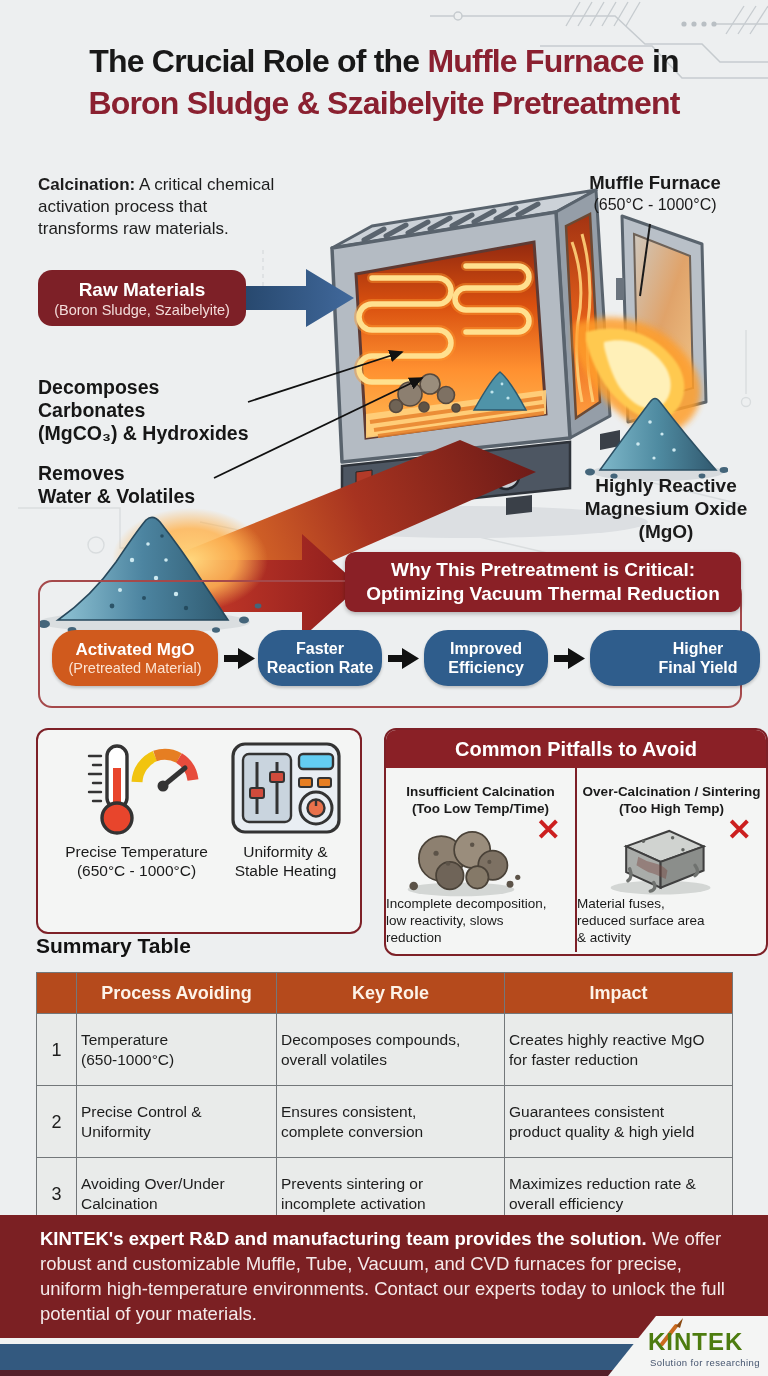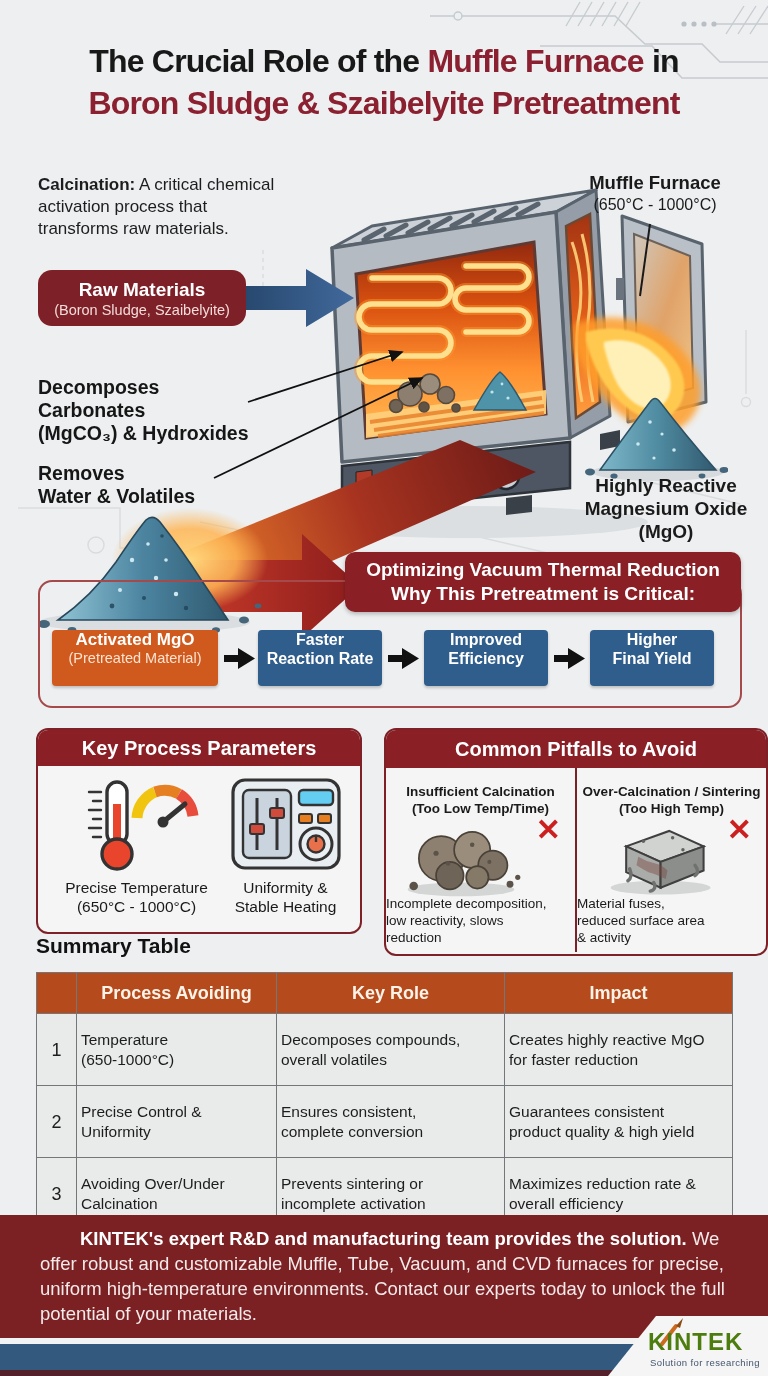--- a/index.html
+++ b/index.html
@@ -28,29 +28,29 @@
   .co-1{top:376px;}
   .co-2{top:462px;}
   .co-out{left:568px;top:474px;width:196px;text-align:center;font-weight:bold;
           font-size:19px;line-height:23px;}
   
   .why-banner{left:345px;top:552px;width:396px;height:60px;background:#8a2026;border-radius:10px;
               display:flex;flex-direction:column;justify-content:center;align-items:center;
               color:#fff;font-weight:bold;font-size:19px;line-height:24px;box-shadow:0 2px 4px rgba(0,0,0,.25);}
   
   .flow-wrap{left:38px;top:580px;width:700px;height:124px;border:2px solid #a5494b;border-radius:14px;}
-  .fbox{height:56px;border-radius:4px;display:flex;flex-direction:column;justify-content:flex-start;
+  .fbox{height:56px;border-radius:24px;display:flex;flex-direction:column;justify-content:center;
         align-items:center;color:#fff;text-align:center;box-shadow:0 2px 3px rgba(0,0,0,.2);}
   .fbox.orange{left:52px;top:630px;width:166px;background:#d05a1d;}
   .fbox.orange .t{font-weight:bold;font-size:17px;}
   .fbox.orange .s{font-size:14.5px;color:#fbe3d2;}
   .fbox.blue{background:#2f5d8c;font-weight:bold;font-size:16px;line-height:19px;}
   .fb2{left:258px;top:630px;width:124px;}
   .fb3{left:424px;top:630px;width:124px;}
-  .fb4{left:590px;top:630px;width:124px;}
+  .fb4{left:590px;top:630px;width:124px;padding-left:46px;}
   
   .card{background:#f4f5f4;border:2px solid #7d2027;border-radius:12px;overflow:hidden;}
   .card-head{background:#8a2026;color:#fff;font-weight:bold;text-align:center;}
   .param-card{left:36px;top:728px;width:322px;height:202px;}
   .param-card .card-head{font-size:20px;line-height:36px;height:36px;}
   .param-body{display:flex;height:164px;padding-left:24px;}
   .param-item{flex:1;display:flex;flex-direction:column;align-items:center;justify-content:flex-start;padding-top:10px;}
   .param-item .lbl{font-size:15.5px;line-height:19px;text-align:center;margin-top:6px;}
   .pit-card{left:384px;top:728px;width:380px;height:224px;}
   .pit-card .card-head{font-size:20px;line-height:38px;height:38px;}
@@ -65,21 +65,21 @@
   .sum-head{left:36px;top:934px;font-weight:bold;font-size:21px;color:#111;}
   table.sum{position:absolute;left:36px;top:972px;border-collapse:collapse;table-layout:fixed;}
   table.sum th{background:#b54a1c;color:#fdf3e8;font-weight:bold;font-size:18px;height:38px;}
   table.sum td{background:#e9ebea;font-size:15.5px;line-height:20px;color:#1d1d1d;
                height:59px;padding:6px 4px;vertical-align:middle;}
   table.sum th,table.sum td{border:1.6px solid #73777a;}
   table.sum td.num{text-align:center;font-size:18px;padding:0;}
   
   .footer{left:0;top:1215px;width:768px;height:123px;background:#7b2023;}
   .footer-text{left:40px;top:1226px;width:692px;color:#f4eaea;font-size:18.5px;line-height:25px;}
-  .footer-text b{font-weight:bold;color:#fff;margin-left:40px;}
+  .footer-text b{font-weight:bold;color:#fff;}
   .band-white{left:0;top:1338px;width:768px;height:6px;background:#f2f3f3;}
   .band-blue{left:0;top:1344px;width:768px;height:26px;background:#33597f;}
   .band-dark{left:0;top:1370px;width:768px;height:6px;background:#54202a;}
   .logo-wedge{left:608px;top:1316px;width:160px;height:60px;background:#f4f5f4;
               clip-path:polygon(30% 0,100% 0,100% 100%,0 100%);}
   .logo-name{position:absolute;left:40px;top:12px;font-weight:bold;font-size:24px;
              letter-spacing:1px;color:#4d7c0f;}
   .logo-tag{position:absolute;left:42px;top:41px;font-size:9.5px;letter-spacing:.4px;color:#44546e;}
   svg{display:block;}
 </style>
@@ -365,37 +365,36 @@
 (MgCO₃) &amp; Hydroxides</div>
   <div class="abs callout co-2 pre">Removes
 Water &amp; Volatiles</div>
   <div class="abs co-out pre">Highly Reactive
 Magnesium Oxide
 (MgO)</div>
 
   <div class="abs flow-wrap" style="z-index:0;"></div>
 
   <div class="abs why-banner">
+    <div>Why This Pretreatment is Critical:</div>
     <div>Optimizing Vacuum Thermal Reduction</div>
-    <div>Why This Pretreatment is Critical:</div>
   </div>
 
   <div class="abs fbox orange">
     <div class="t">Activated MgO</div>
     <div class="s">(Pretreated Material)</div>
   </div>
   <div class="abs fbox blue fb2 pre">Faster
 Reaction Rate</div>
   <div class="abs fbox blue fb3 pre">Improved
 Efficiency</div>
   <div class="abs fbox blue fb4 pre">Higher
 Final Yield</div>
 
   <div class="abs card param-card">
-    <div class="card-head">Key Process Parameters</div>
     <div class="param-body">
       <div class="param-item">
         <svg width="128" height="96" viewBox="0 0 128 96">
           <g stroke="#333" stroke-width="2.4" stroke-linecap="round">
             <path d="M16,16 h12"></path>
               <path d="M20,25 h8"></path>
               <path d="M16,34 h12"></path>
               <path d="M20,43 h8"></path>
               <path d="M16,52 h12"></path>
               <path d="M20,61 h8"></path>

